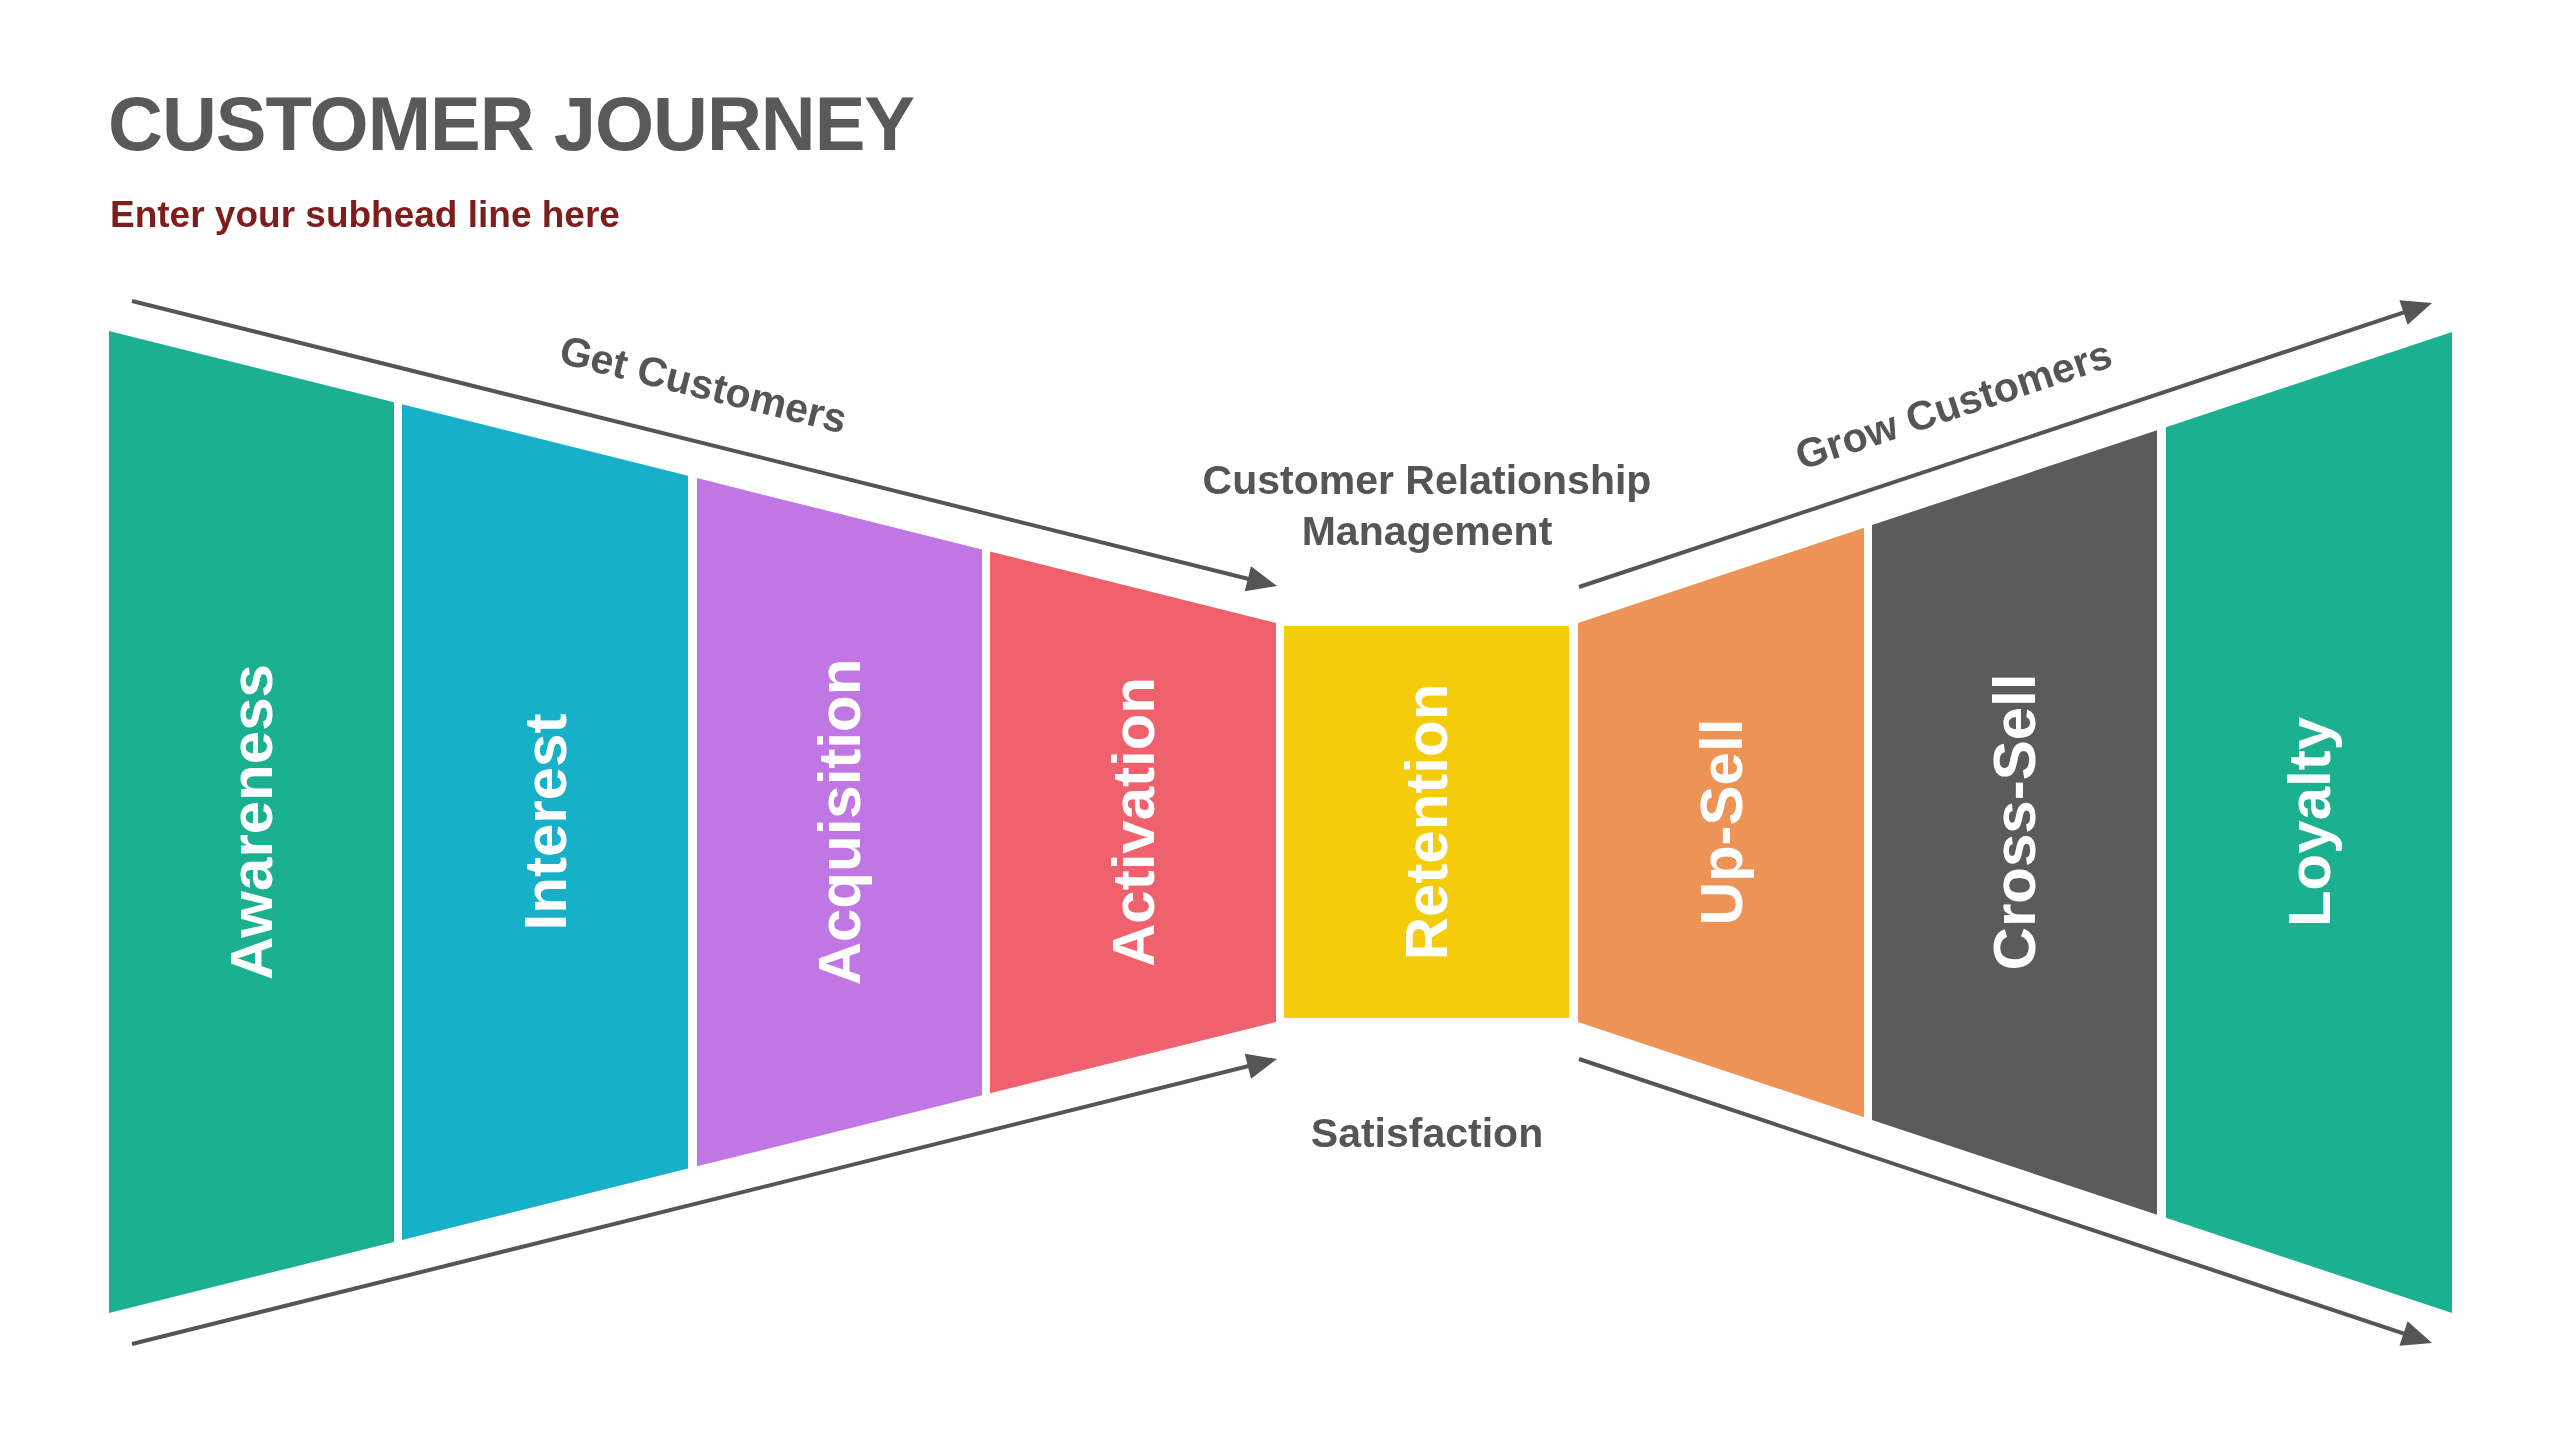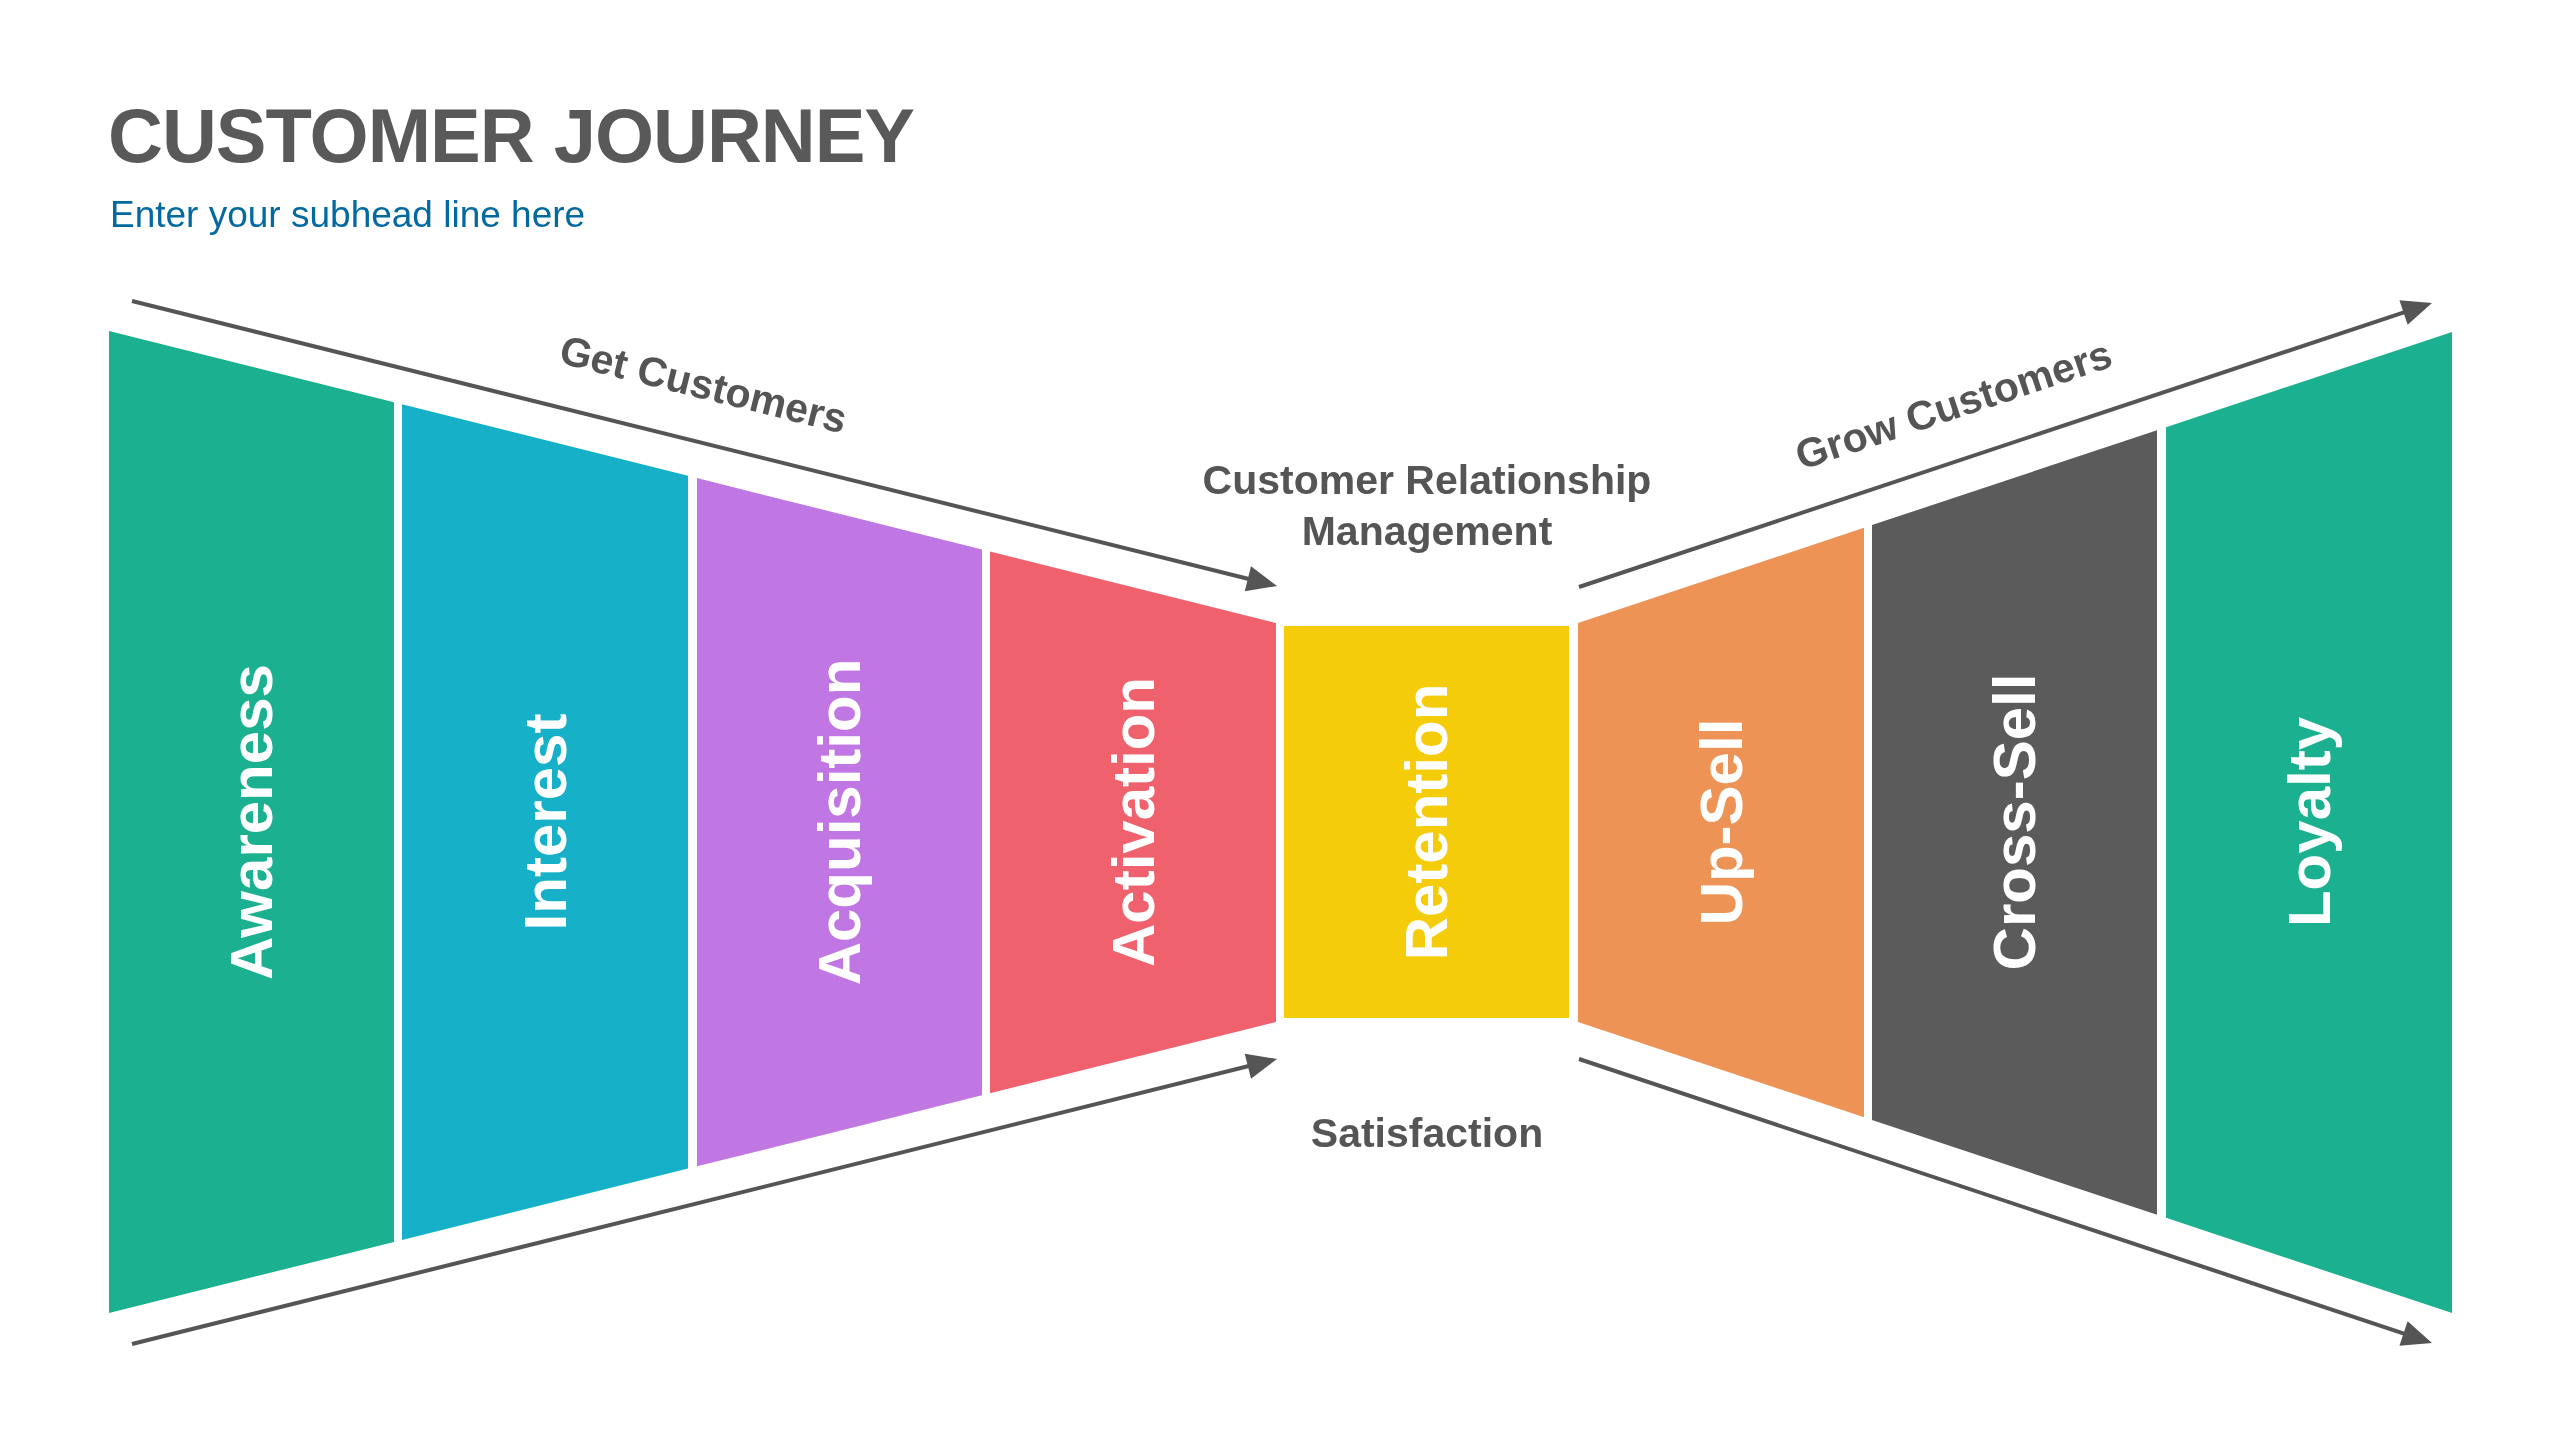--- a/index.html
+++ b/index.html
@@ -1,18 +1,18 @@
 <!DOCTYPE html>
 <html><head>
 <meta charset="utf-8">
 <style>
   html, body { margin: 0; padding: 0; background: #ffffff; }
   body { width: 2560px; height: 1440px; position: relative; overflow: hidden; font-family: "Liberation Sans", sans-serif; }
-  #title { position: absolute; left: 108px; top: 92px; font-size: 76px; font-weight: bold; color: #595959; letter-spacing: -1px; margin: 0; white-space: nowrap; }
-  #subtitle { position: absolute; left: 110px; top: 194px; font-size: 37px; color: #0369a1; margin: 0; white-space: nowrap; }
+  #title { position: absolute; left: 108px; top: 80px; font-size: 76px; font-weight: bold; color: #595959; letter-spacing: -1px; margin: 0; white-space: nowrap; }
+  #subtitle { position: absolute; left: 110px; top: 194px; font-size: 37px; color: #7f1d1d; margin: 0; white-space: nowrap; font-weight: bold; }
   #diagram { position: absolute; left: 0; top: 0; }
   .panel-label { font-family: "Liberation Sans", sans-serif; font-weight: bold; font-size: 60px; fill: #ffffff; }
   .flow-label { font-family: "Liberation Sans", sans-serif; font-weight: bold; font-size: 41px; fill: #555555; }
   .arrow-line { stroke: #555555; stroke-width: 4; fill: none; }
   .arrow-head { fill: #555555; }
 </style>
 </head>
 <body>
 
 <h1 id="title">CUSTOMER JOURNEY</h1>

